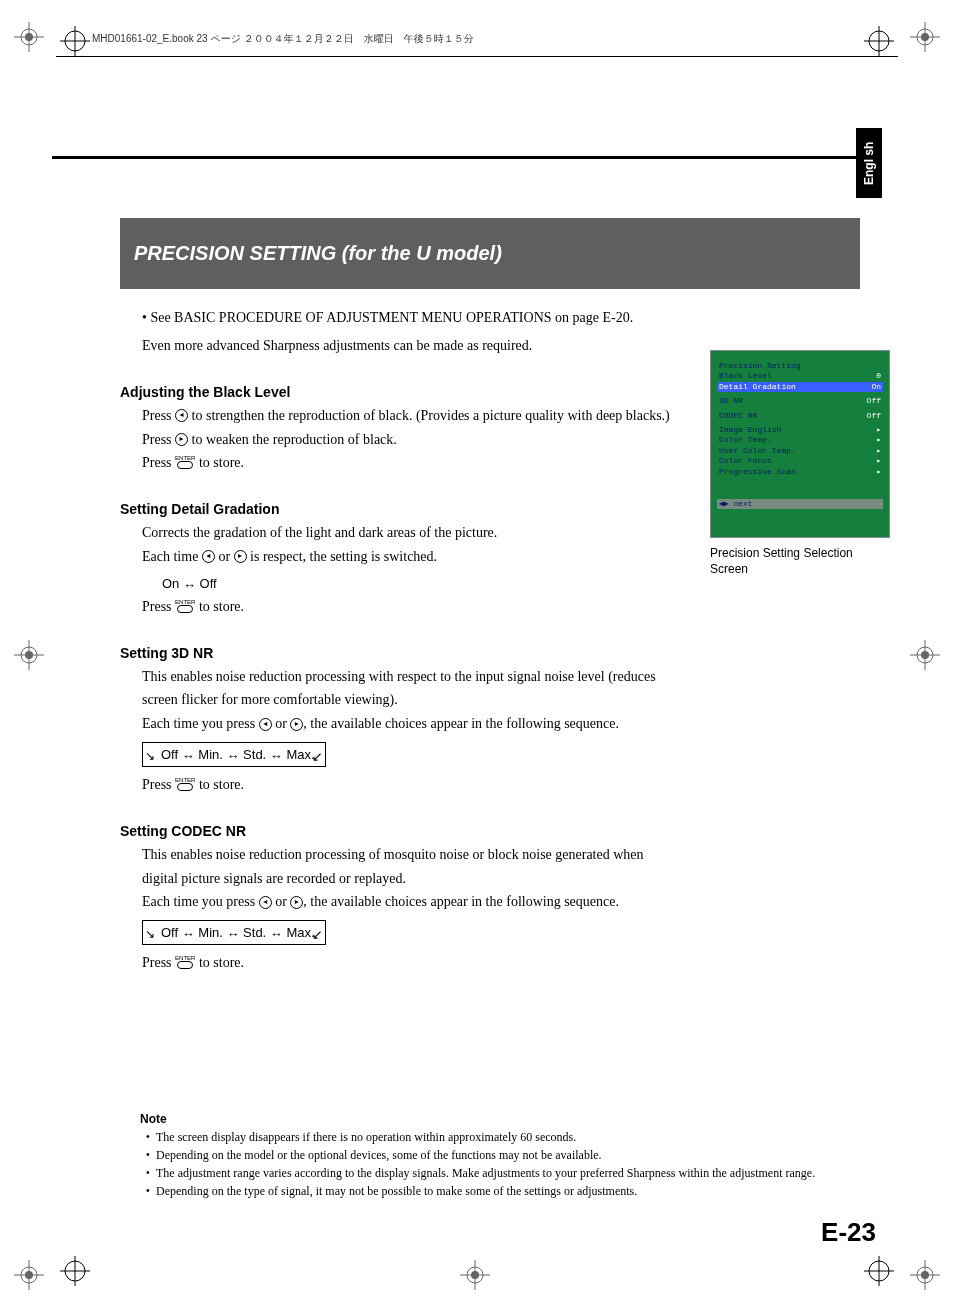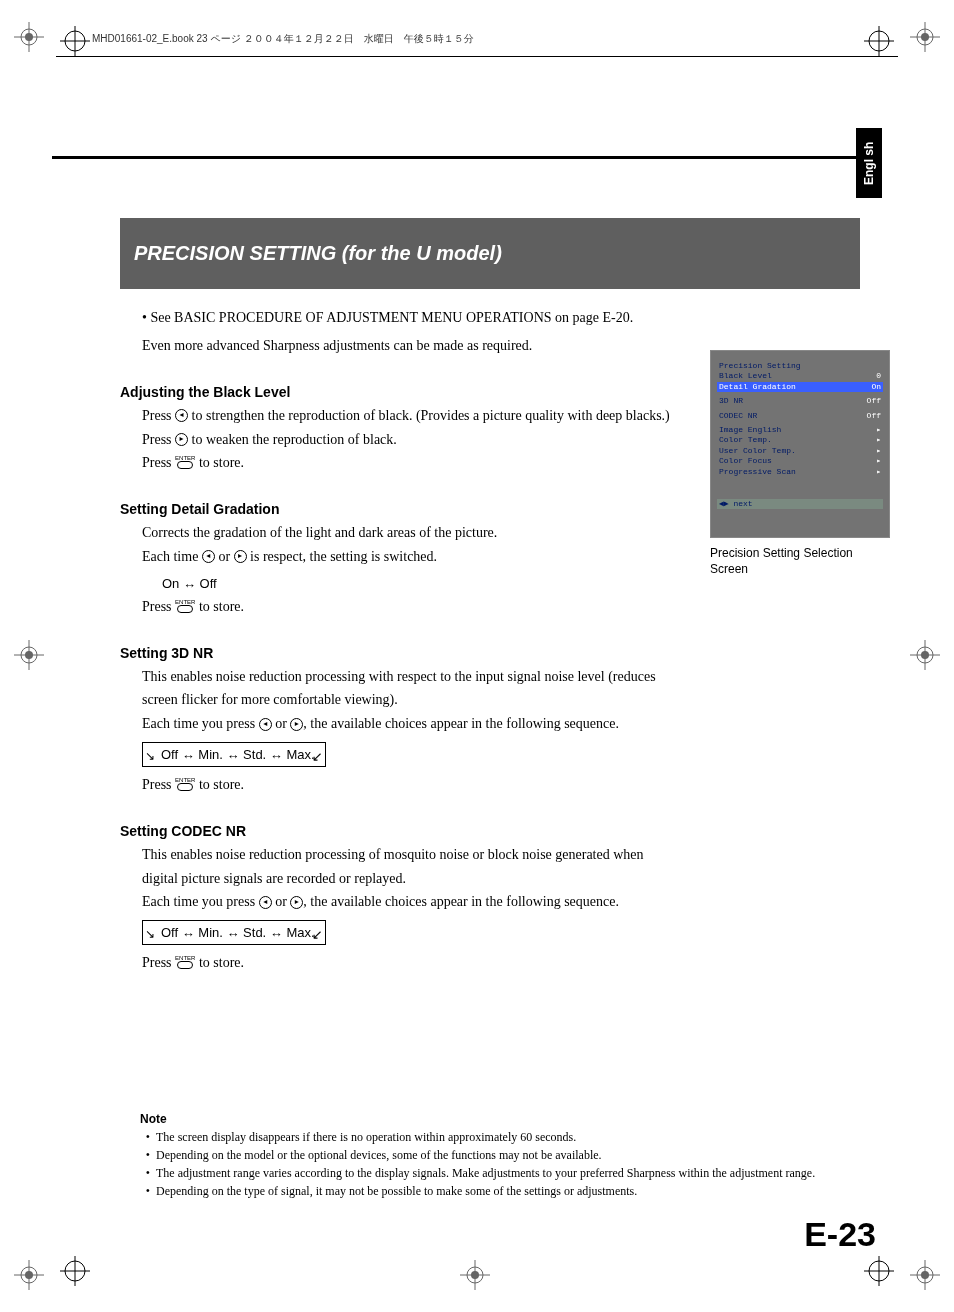--- a/index.html
+++ b/index.html
@@ -135,21 +135,21 @@
     top: 6px;
     font-size: 12px;
   }
   .osd {
     position: absolute;
     right: 64px;
     top: 350px;
     width: 180px;
   }
   .osd-screen {
-    background: #737373;
+    background: #15803d;
     border: 1px solid #888;
     padding: 10px 6px 28px 6px;
     font-family: "Courier New", monospace;
     font-size: 8px;
     color: #001a66;
     line-height: 1.3;
   }
   .osd-row { display:flex; justify-content:space-between; padding:0 2px;}
   .osd-row.hl { background: #3a5fff; color:#fff; }
   .osd-row .val { color:#fff; }
@@ -167,24 +167,24 @@
     left: 140px;
     bottom: 110px;
     width: 720px;
     font-size: 12px;
   }
   .notes-head { font-family: Arial, sans-serif; font-weight: bold; font-size: 12px; margin-bottom: 4px;}
   .notes li { margin-bottom: 3px; }
   .page-num {
     position: absolute;
     right: 78px;
-    bottom: 58px;
+    bottom: 64px;
     font-family: Arial, sans-serif;
     font-weight: bold;
-    font-size: 34px;
+    font-size: 26px;
   }
   .crosshair { position:absolute; width:30px; height:30px; }
   .crosshair svg { width:100%; height:100%; }
 </style>
 </head>
 <body>
 
 <div class="crosshair" style="left:14px; top:22px;"><svg viewBox="0 0 30 30">
       <circle cx="15" cy="15" r="8" fill="none" stroke="#666"></circle>
       <circle cx="15" cy="15" r="4" fill="#666"></circle>

